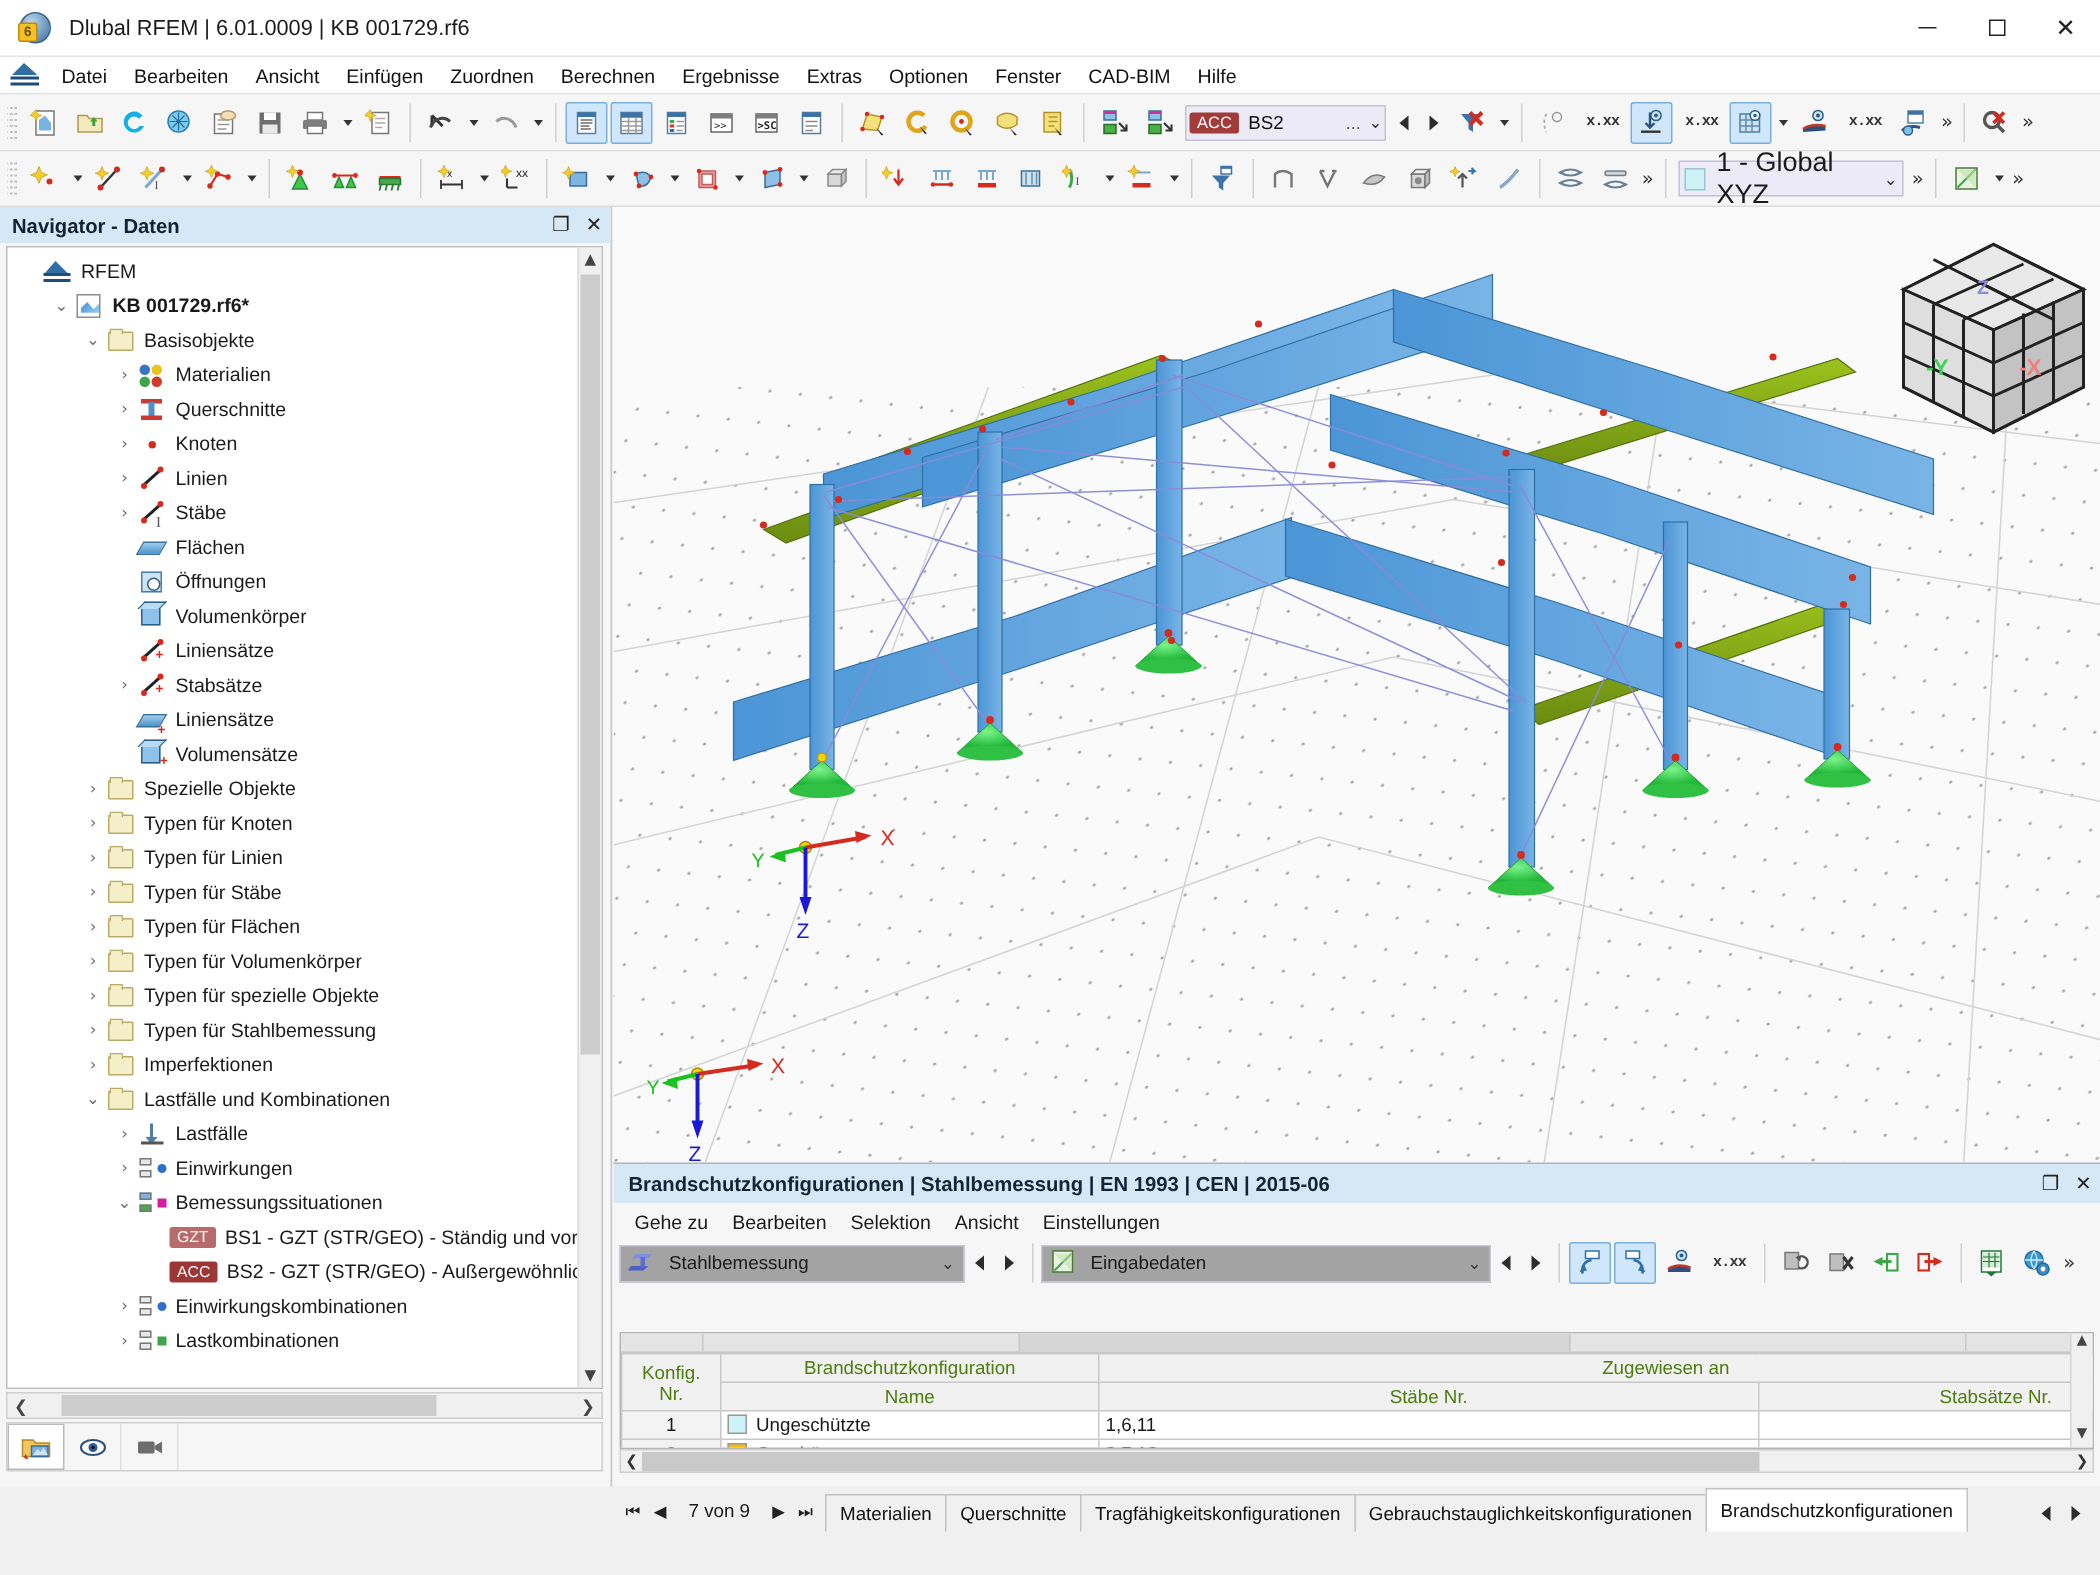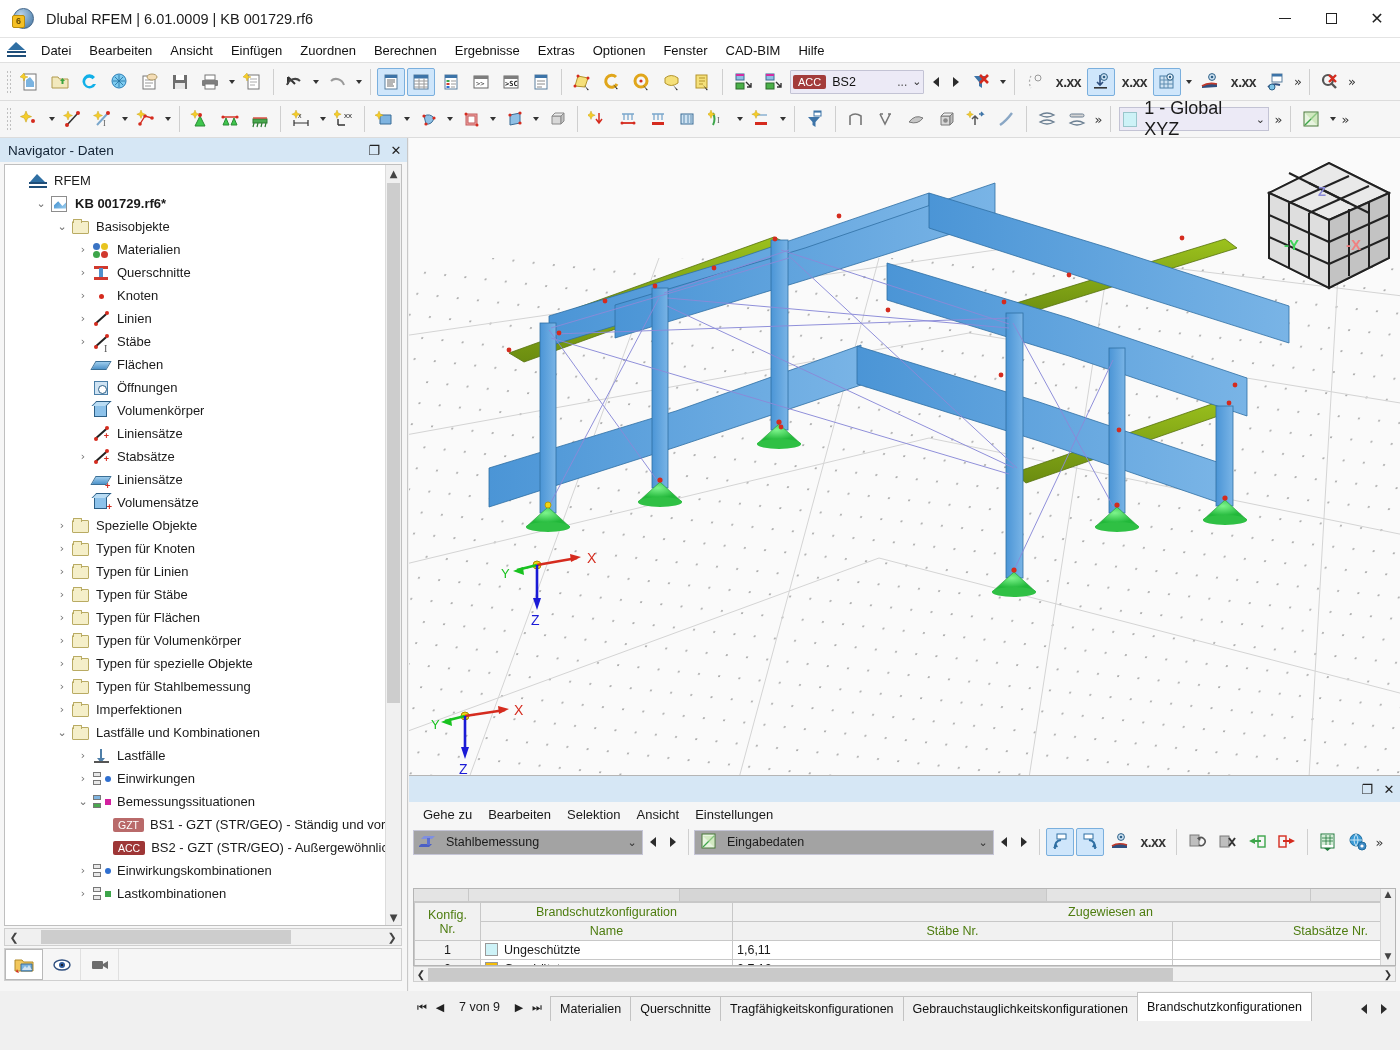--- a/index.html
+++ b/index.html
@@ -67,21 +67,21 @@
     background-size: 3px 4px; background-position:1px 1px; opacity:.85; }
   .sep { width:1px; height:26px; background:#cfcfcf; margin:0 5px; }
   .tbtn { width:28px; height:28px; margin:0 1px; display:flex; align-items:center; justify-content:center;
     border:1px solid transparent; border-radius:2px; position:relative; }
   .tbtn.on { background:#cfe6fb; border-color:#7aafdd; }
   .tbtn.wide { width:34px; }
   .caret { width:0;height:0;border-left:3.5px solid transparent;border-right:3.5px solid transparent;
     border-top:4px solid #333; margin-left:1px; }
   .dd { width:13px; height:28px; display:flex; align-items:center; justify-content:center; }
   .chev { font-size:11px; color:#333; font-family:"DejaVu Sans", sans-serif; }
-  .xxx { font-size:14px; font-weight:bold; letter-spacing:-0.5px; color:#333; }
+  .xxx { font-size:10px; font-weight:bold; letter-spacing:-0.5px; color:#333;font-family:Liberation Mono, monospace; }
 
   
   .combo-ls {
     display:flex; align-items:center; height:24px; background:#eceaf6; border:1px solid #c3c3d4;
     border-radius:1px; margin:0 2px; padding:0 2px;
   }
   .badge-acc { background:#a33b3b; color:#fff; font-size:11px; padding:1px 5px; border-radius:2px; margin-right:6px; }
   .combo-ls .txt { font-size:12.5px; color:#111; min-width:60px; }
   .combo-ls .dots { color:#555; font-size:12px; margin:0 5px; }
   .navbtn { width:20px; height:24px; display:flex; align-items:center; justify-content:center; }
@@ -92,21 +92,21 @@
     display:flex; align-items:center; height:24px; width:150px; background:#eceaf6;
     border:1px solid #c3c3d4; margin:0 3px; padding:0 3px;
   }
   .sw-cyan { width:15px; height:15px; background:#cdf2f7; border:1px solid #9ac6cc; margin-right:7px; }
   .chev-more { font-size:13px; color:#333; padding:0 3px; font-family:"DejaVu Sans", sans-serif; }
 
   
   .nav-panel { position:absolute; left:0; top:138px; width:408px; height:853px;
     background:#f6f6f6; border-right:1px solid #c8c8c8; }
   .nav-head { height:24px; background:#d6e7f5; display:flex; align-items:center;
-    font-weight:normal; font-size:13.5px; color:#123; padding-left:8px; }
+    font-weight:bold; font-size:13.5px; color:#123; padding-left:8px; }
   .nav-head .acts { margin-left:auto; display:flex; }
   .nav-head .act { width:22px; height:22px; display:flex; align-items:center; justify-content:center;
     font-size:13px; color:#222; font-family:"DejaVu Sans", sans-serif; }
   .nav-body { position:absolute; left:4px; top:26px; width:398px; height:762px; background:#fff;
     border:1px solid #bfbfbf; overflow:hidden; }
   .tree { padding:4px 0 0 0; }
   .tnode { display:flex; align-items:center; height:23px; font-size:13px; white-space:nowrap; }
   .tw { width:18px; text-align:center; color:#6f6f6f; font-size:11px; font-family:"DejaVu Sans", sans-serif; }
   .ic { width:20px; height:18px; margin-right:5px; position:relative; flex:none; }
   .tlabel { overflow:hidden; text-overflow:clip; }
@@ -1352,20 +1352,21 @@
         </g>
         <text x="30" y="92" font-size="15" fill="#3fd35a" font-weight="bold" font-family="Liberation Sans, sans-serif">-Y</text>
         <text x="92" y="92" font-size="15" fill="#f08080" font-weight="bold" font-family="Liberation Sans, sans-serif">-X</text>
         <text x="64" y="38" font-size="13" fill="#8a8ad8" font-weight="bold" font-family="Liberation Sans, sans-serif">Z</text>
       </g>
     </svg>
   </div>
 
   <div class="dock">
     <div class="dock-title">
+      <span>Brandschutzkonfigurationen | Stahlbemessung | EN 1993 | CEN | 2015-06</span>
       <div class="acts">
         <div class="act">❐</div>
         <div class="act">✕</div>
       </div>
     </div>
 
     <div class="dock-menu">
       <div class="mi">Gehe zu</div>
       <div class="mi">Bearbeiten</div>
       <div class="mi">Selektion</div>

